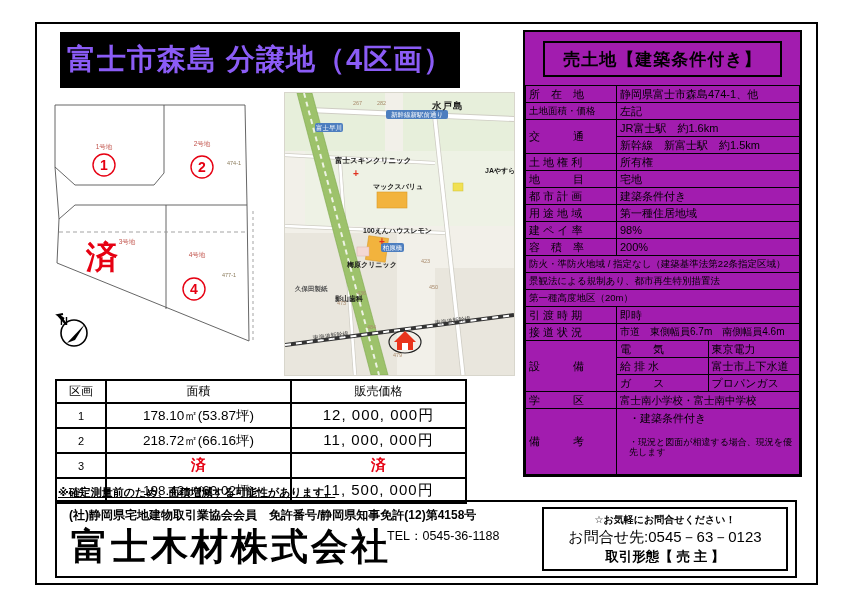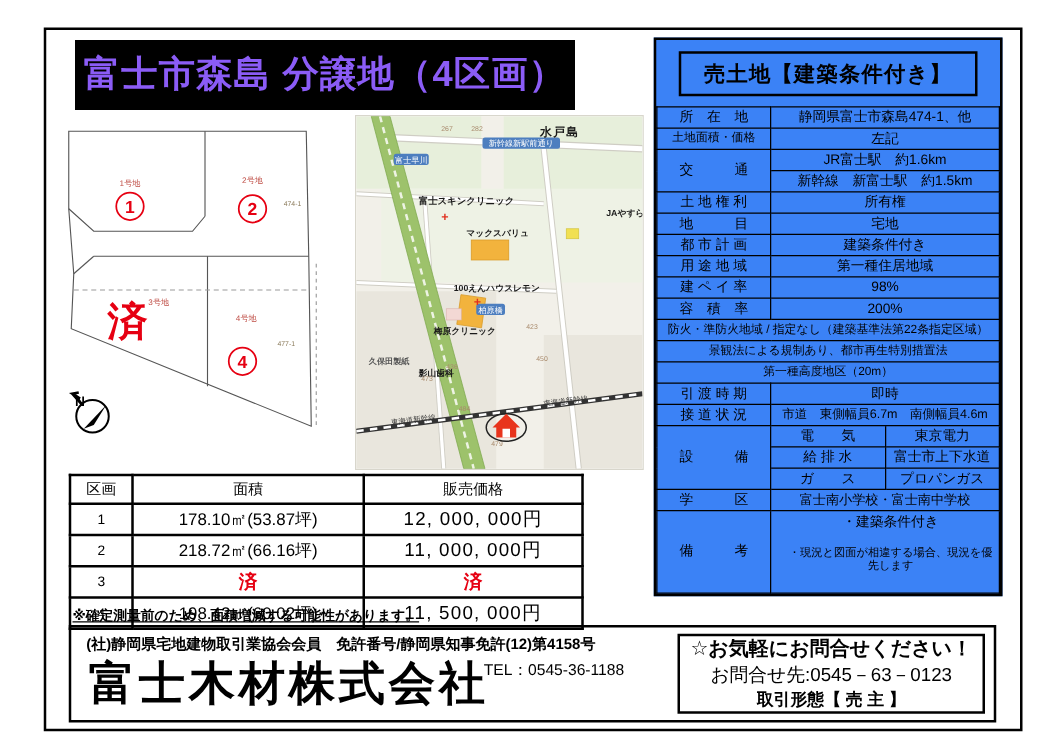--- a/index.html
+++ b/index.html
@@ -3,24 +3,24 @@
 <meta charset="utf-8">
 <style>
   html,body{margin:0;padding:0;background:#fff;}
   body{width:850px;height:601px;position:relative;font-family:"Liberation Sans","DejaVu Sans",sans-serif;color:#000;overflow:hidden;}
   .abs{position:absolute;}
   .page-border{left:35px;top:22px;width:779px;height:559px;border:2px solid #000;}
   
   .banner{left:60px;top:32px;width:400px;height:56px;background:#000;color:#8b5cf6;
           display:flex;align-items:center;justify-content:center;font-size:29px;font-weight:bold;letter-spacing:1px;}
   
-  .right-panel{left:523px;top:30px;width:275px;border:2px solid #000;background:#3b82f6;}
+  .right-panel{left:523px;top:30px;width:275px;border:2px solid #000;background:#a21caf;}
   .rp-title{margin:9px 18px 8px 18px;border:2px solid #000;height:32px;display:flex;align-items:center;justify-content:center;
             font-size:17px;font-weight:bold;letter-spacing:1px;}
-  table.info{width:100%;border-collapse:collapse;table-layout:fixed;font-size:11px;text-align:center;}
+  table.info{width:100%;border-collapse:collapse;table-layout:fixed;font-size:11px;}
   table.info td{border:1px solid #000;height:16px;padding:0 3px;line-height:1.15;overflow:hidden;white-space:nowrap;}
   table.info td.lbl{width:84px;}
   table.info td.sub{width:50px;}
   table.info td.full{font-size:9.5px;}
   table.info td.remarks-val{height:62px;vertical-align:top;padding-top:3px;white-space:normal;padding-left:12px;}
   .remark2{font-size:9px;margin-top:12px;}
   
   table.price{left:55px;top:379px;width:410px;position:absolute;border-collapse:collapse;table-layout:fixed;}
   table.price th,table.price td{border:2px solid #000;text-align:center;}
   table.price th{height:19px;font-size:12px;font-weight:normal;}
@@ -30,21 +30,21 @@
   td.c-price{font-size:15px;letter-spacing:1px;}
   td.sold{color:#e60012;font-weight:bold;font-size:15px;}
   .note{left:58px;top:485px;font-size:11px;font-weight:bold;text-decoration:underline;}
   
   .company-box{left:55px;top:500px;width:738px;height:74px;border:2px solid #000;}
   .membership{position:absolute;left:12px;top:5px;font-size:12px;font-weight:bold;}
   .company-name{position:absolute;left:14px;top:20px;font-size:37px;font-weight:bold;letter-spacing:3px;}
   .hq-block{position:absolute;left:330px;top:26px;font-size:12.5px;line-height:1.4;}
   .contact-box{position:absolute;right:7px;top:5px;width:242px;height:60px;border:2px solid #000;
                display:flex;flex-direction:column;align-items:center;justify-content:center;}
-  .contact-box .l1{font-size:16px;font-weight:bold;}
+  .contact-box .l1{font-size:10px;font-weight:bold;}
   .contact-box .l2{font-size:15px;font-weight:normal;margin-top:1px;}
   .contact-box .l3{font-size:13.5px;font-weight:bold;margin-top:1px;}
   
   .plot-svg{left:42px;top:93px;}
   .map-svg{left:284px;top:92px;border:1px solid #d8d6cc;}
   svg text{font-family:"Liberation Sans","DejaVu Sans",sans-serif;}
 </style>
 </head>
 <body>
 

